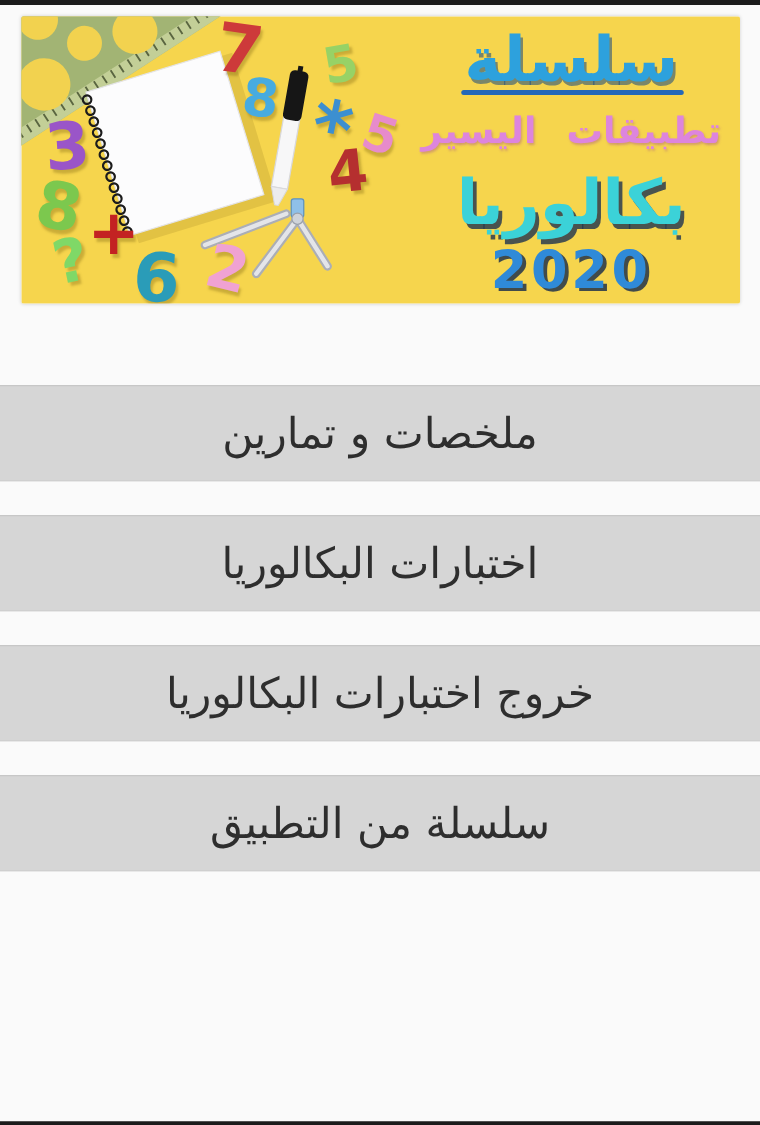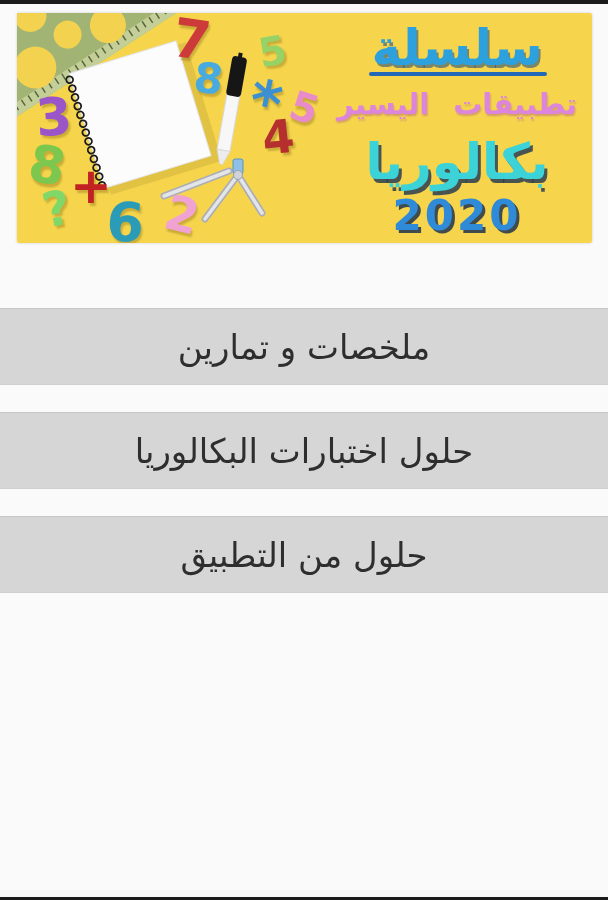--- a/index.html
+++ b/index.html
@@ -126,17 +126,18 @@
     <text class="t-series" x="440" y="52" text-anchor="middle" direction="rtl" fill="#2da1dd">سلسلة</text>
     <rect x="352" y="59" width="178" height="4" rx="2" fill="#2468b8"></rect>
     <text class="t-appname" x="440" y="101" text-anchor="middle" direction="rtl" fill="#dd85dd">تطبيقات اليسير</text>
     <text class="t-bac" x="440" y="166" text-anchor="middle" direction="rtl" fill="#3bd2d8">بكالوريا</text>
     <text class="t-year" x="440" y="217" text-anchor="middle" fill="#2f8ad8">2020</text>
   </svg>
 </div>
 
 <div class="menu">
   <button class="menu-btn">ملخصات و تمارين</button>
-  <button class="menu-btn">حلول اختبارات البكالوريا</button>
-  <button class="menu-btn">حلول من التطبيق</button>
+  <button class="menu-btn">اختبارات البكالوريا</button>
+  <button class="menu-btn">خروج اختبارات البكالوريا</button>
+  <button class="menu-btn">سلسلة من التطبيق</button>
 </div>
 
 <div class="edge-bar-bottom"></div>
 
 </body></html>

